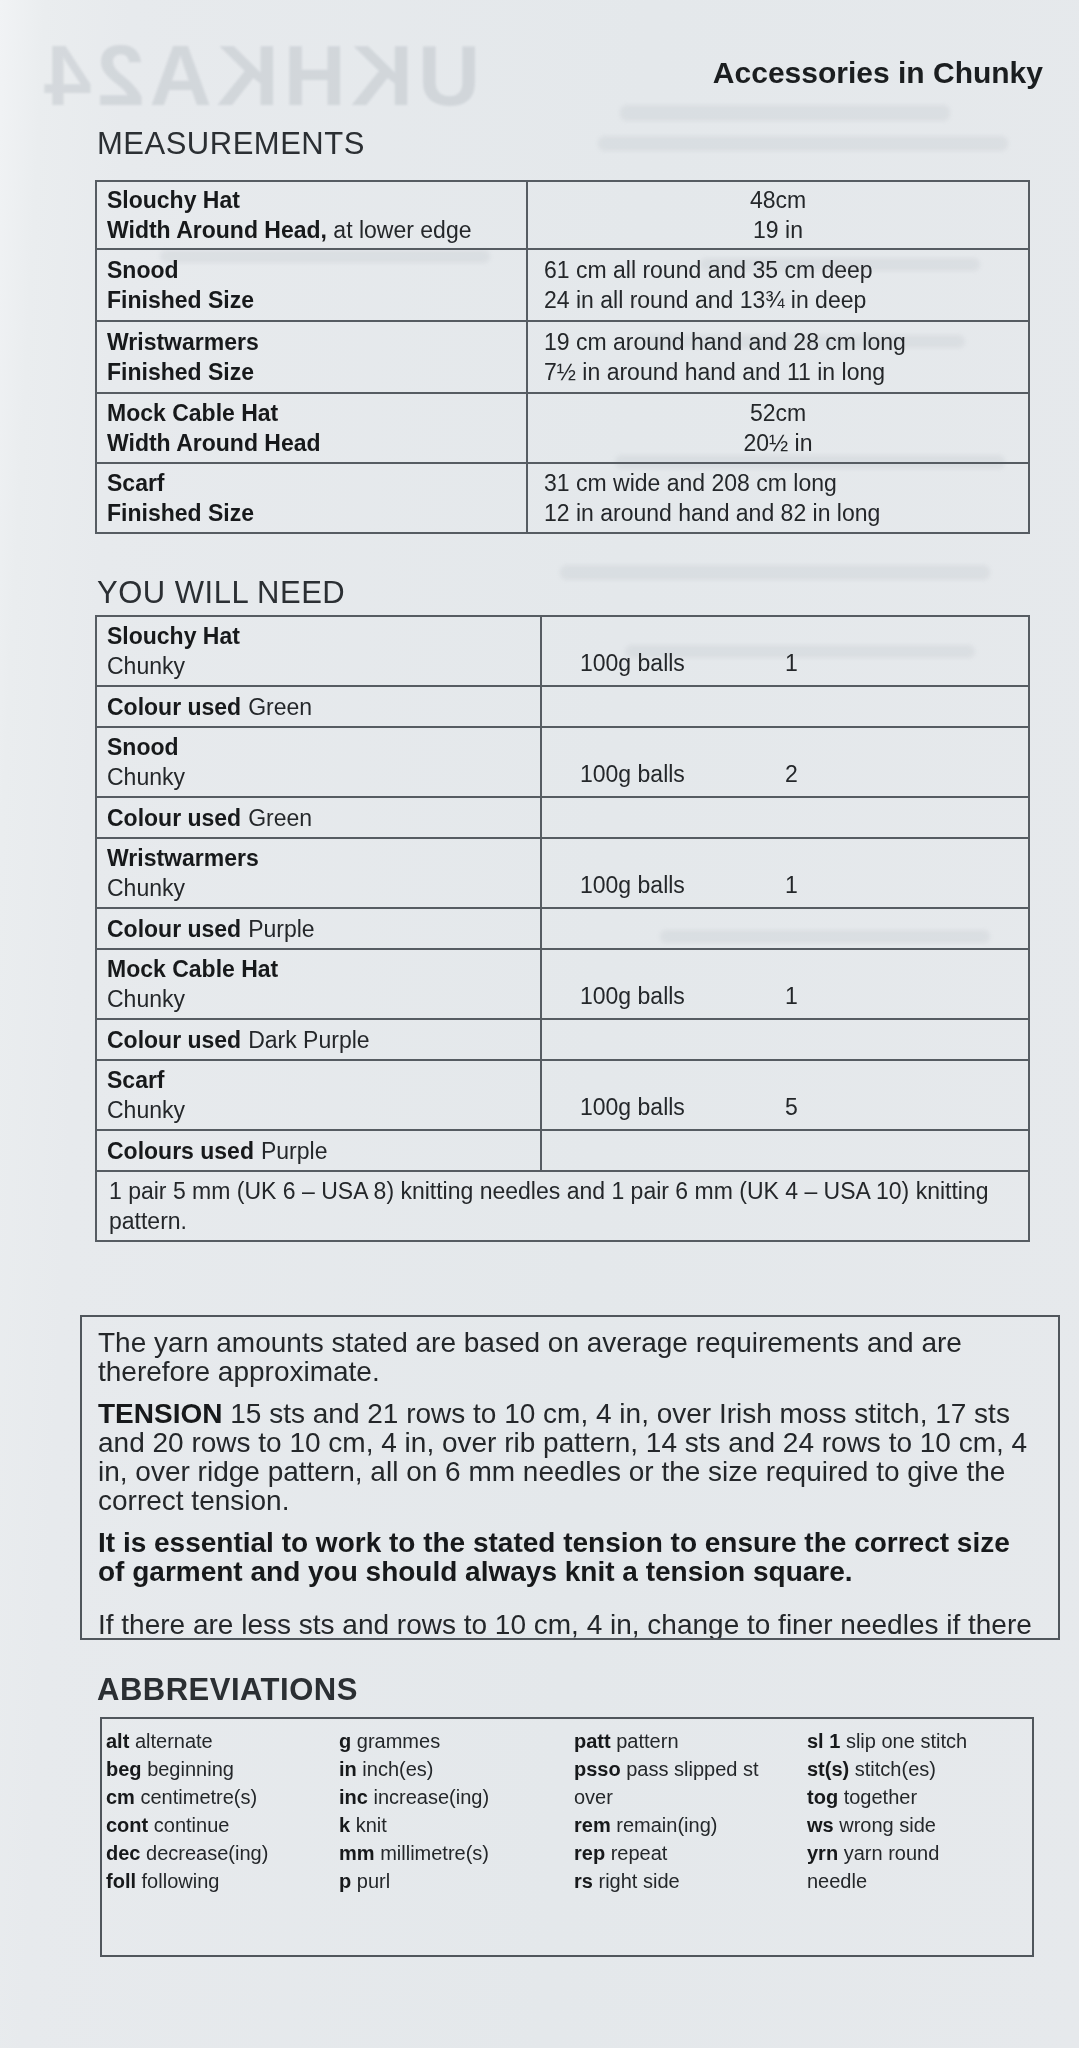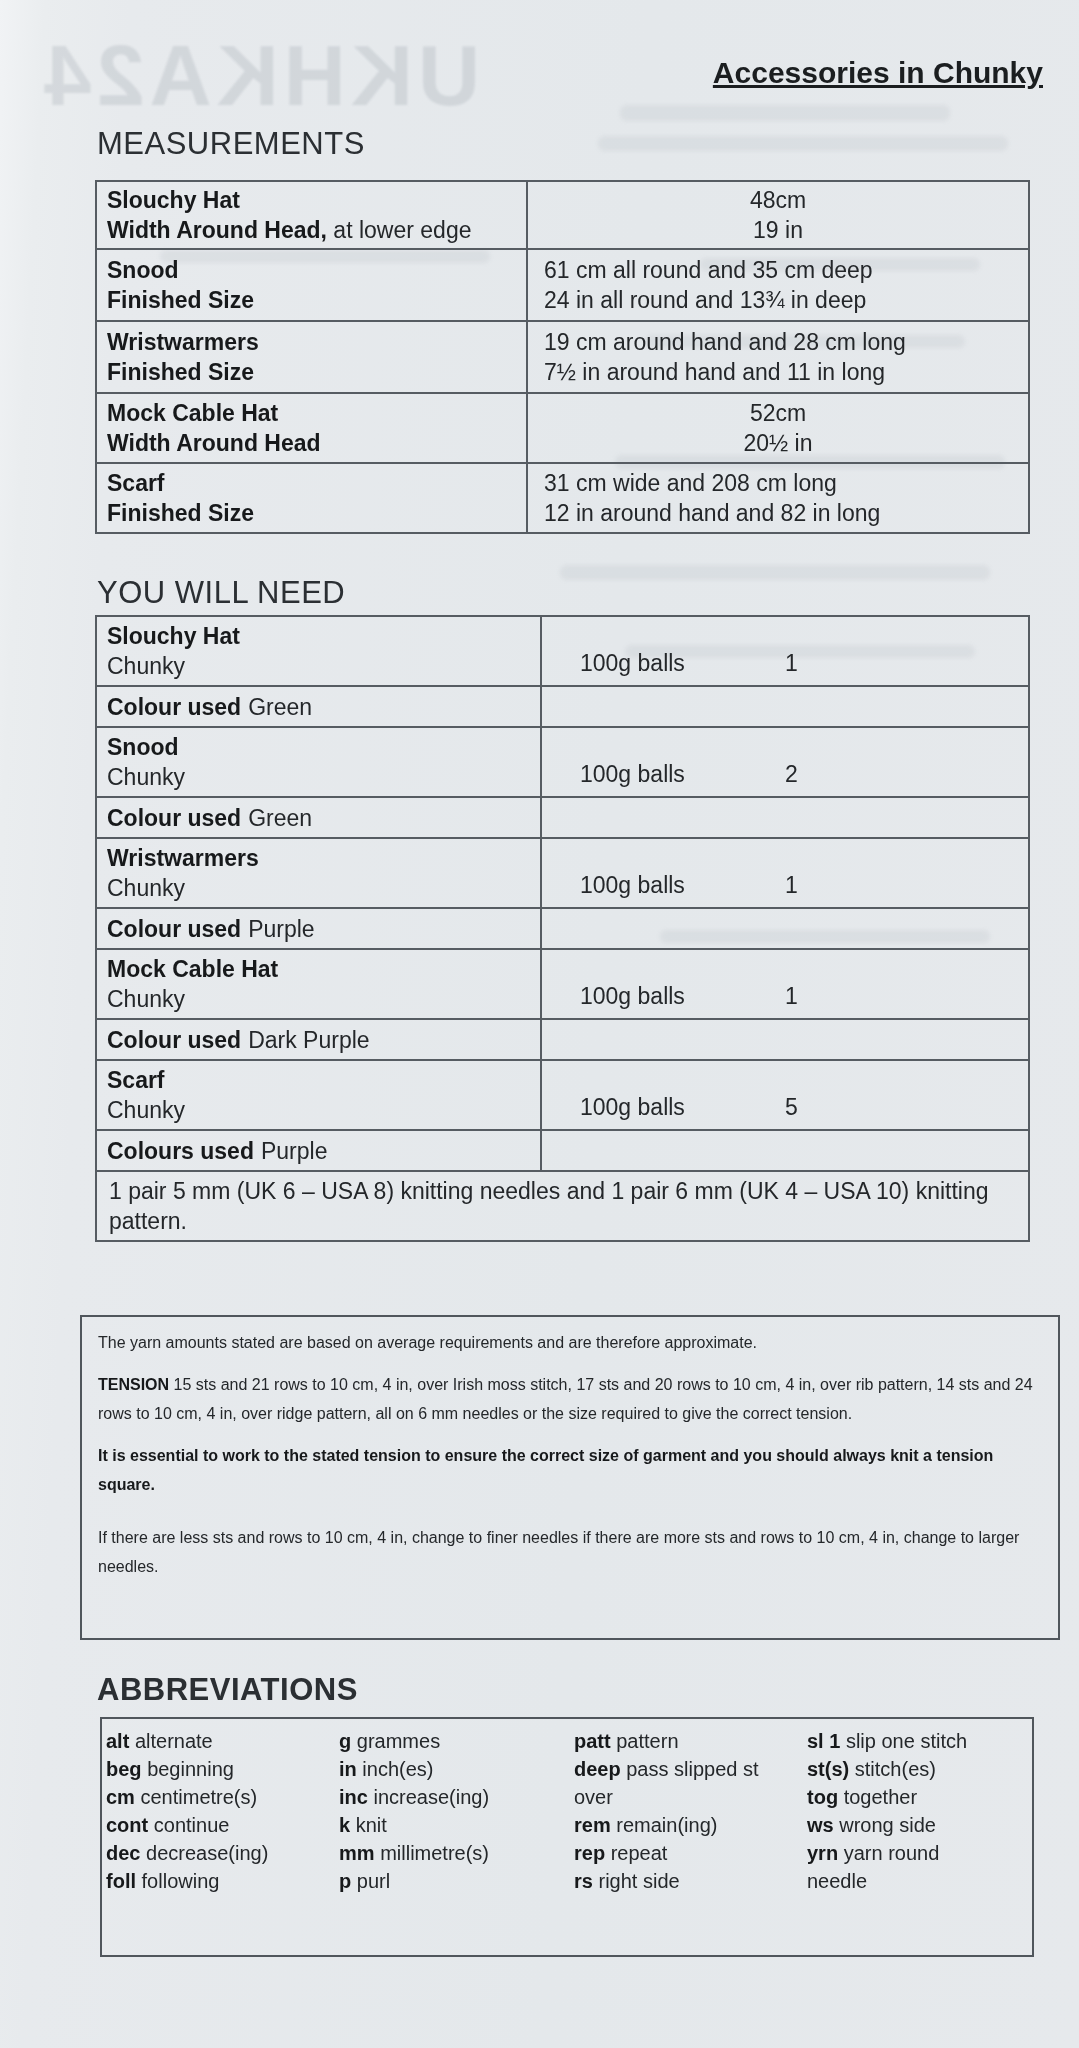--- a/index.html
+++ b/index.html
@@ -30,21 +30,21 @@
   .s5{left:615px;top:455px;width:390px;height:14px;}
   .s6{left:560px;top:565px;width:430px;height:15px;}
   .s7{left:625px;top:645px;width:350px;height:13px;}
   .s8{left:160px;top:250px;width:330px;height:13px;}
   .s9{left:660px;top:930px;width:330px;height:13px;}
   
   .layer{position:absolute;inset:0;z-index:1;}
   .b{font-weight:bold;color:#17191b;}
   #hdr{
     position:absolute;top:56px;left:0;right:36px;
-    text-align:right;font-size:30px;font-weight:bold;color:#1b1e20;text-decoration:underline;
+    text-align:right;font-size:30px;font-weight:bold;color:#1b1e20;
   }
   .sec-h{
     position:absolute;left:97px;
     font-size:31px;font-weight:400;color:#2b2f33;letter-spacing:0.5px;
   }
   #h-meas{top:126px;}
   #h-ywn{top:575px;}
   #h-abbr{top:1672px;font-weight:bold;}
   table{border-collapse:collapse;table-layout:fixed;}
   td{box-sizing:border-box;border:2px solid #565c62;font-size:23px;line-height:30px;vertical-align:middle;}
@@ -63,21 +63,21 @@
   #t-ywn .lbl{width:445px;}
   #t-ywn .row-item td{height:70px;}
   #t-ywn .row-colour td{height:41px;line-height:28px;}
   #t-ywn .row-needles td{height:66px;padding:4px 12px;}
   #t-ywn .val{vertical-align:bottom;padding-bottom:7px;}
   #t-ywn .unit{display:inline-block;width:205px;padding-left:4px;margin-left:24px;}
   #t-ywn .cv{margin-left:7px;}
   #tension{
     position:absolute;top:1315px;left:80px;width:980px;height:325px;box-sizing:border-box;
     border:2px solid #50565c;padding:11px 16px;
-    font-size:16px;line-height:29px;color:#24272a;overflow:hidden;
+    font-size:28px;line-height:29px;color:#24272a;overflow:hidden;
   }
   #tension p{margin:0 0 13px 0;}
   #tension p.gap{margin-top:24px;}
   #abbr-box{
     position:absolute;top:1717px;left:100px;width:934px;height:240px;box-sizing:border-box;
     border:2px solid #50565c;padding:8px 0 8px 4px;
     font-size:20px;line-height:28px;
     display:flex;align-items:flex-start;
   }
   .abbr-col{flex:0 0 auto;}
@@ -252,21 +252,21 @@
       <div class="abbr-col c2">
         <div class="ab"><span class="b">g</span> <span>grammes</span></div>
         <div class="ab"><span class="b">in</span> <span>inch(es)</span></div>
         <div class="ab"><span class="b">inc</span> <span>increase(ing)</span></div>
         <div class="ab"><span class="b">k</span> <span>knit</span></div>
         <div class="ab"><span class="b">mm</span> <span>millimetre(s)</span></div>
         <div class="ab"><span class="b">p</span> <span>purl</span></div>
       </div>
       <div class="abbr-col c3">
         <div class="ab"><span class="b">patt</span> <span>pattern</span></div>
-        <div class="ab"><span class="b">deep</span> <span>pass slipped st over</span></div>
+        <div class="ab"><span class="b">psso</span> <span>pass slipped st over</span></div>
         <div class="ab"><span class="b">rem</span> <span>remain(ing)</span></div>
         <div class="ab"><span class="b">rep</span> <span>repeat</span></div>
         <div class="ab"><span class="b">rs</span> <span>right side</span></div>
       </div>
       <div class="abbr-col c4">
         <div class="ab"><span class="b">sl 1</span> <span>slip one stitch</span></div>
         <div class="ab"><span class="b">st(s)</span> <span>stitch(es)</span></div>
         <div class="ab"><span class="b">tog</span> <span>together</span></div>
         <div class="ab"><span class="b">ws</span> <span>wrong side</span></div>
         <div class="ab"><span class="b">yrn</span> <span>yarn round needle</span></div>

